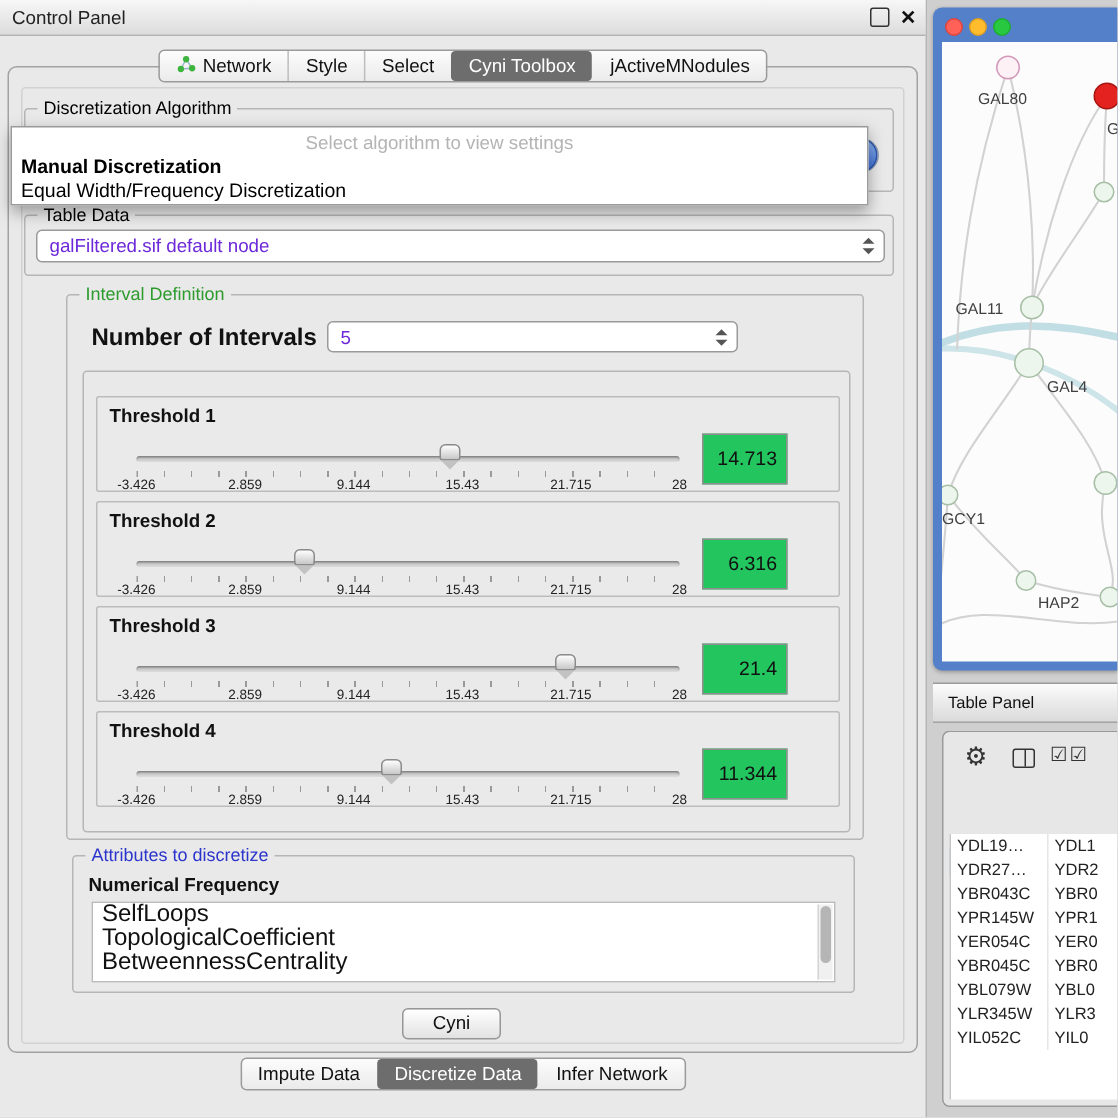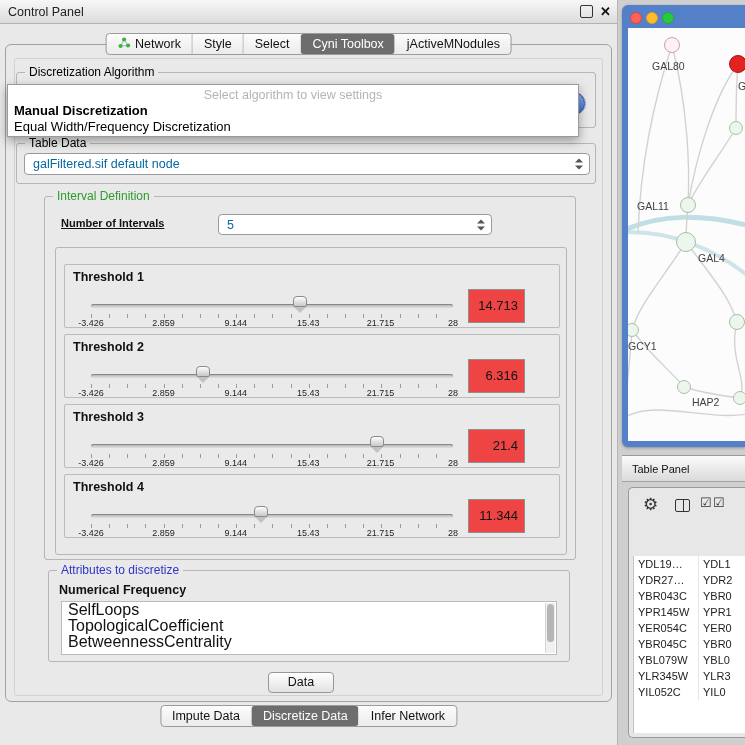--- a/index.html
+++ b/index.html
@@ -39,40 +39,40 @@
   .algo-cap { position:absolute; right:0; top:-1px; width:26px; height:23px; background:linear-gradient(#8fb4f0,#3a6bd4); border:1px solid #2c55ad; border-radius:0 12px 12px 0; }
 
   
   .popup { position:absolute; left:7px; top:84px; width:572px; height:53px; background:#fff; border:1px solid #9a9a9a; box-shadow:0 4px 10px rgba(0,0,0,.35); z-index:40; }
   .popup-placeholder { margin-top:2px; height:16px; line-height:16px; text-align:center; color:#b4b4b4; font-size:12.5px; }
   .popup-item { height:16px; line-height:16px; padding-left:6px; font-size:13px; color:#000; }
   .popup-item.bold { font-weight:bold; }
 
   
   .tabledata-group { left:16px; top:143px; width:580px; height:41px; }
-  .combo { position:absolute; background:#fff; border:1px solid #9a9a9a; border-radius:4px; font-size:12.5px; color:#0369a1; }
+  .combo { position:absolute; background:#fff; border:1px solid #9a9a9a; border-radius:4px; font-size:12.5px; color:#6d28d9; }
   .combo .combo-text { position:absolute; left:8px; top:0; bottom:0; display:flex; align-items:center; white-space:nowrap; }
   .tabledata-combo { left:7px; top:9px; width:566px; height:22px; }
 
   .arrows-updown { position:absolute; right:6px; top:50%; transform:translateY(-50%); width:8px; height:11px; }
   .arrows-updown:before, .arrows-updown:after { content:""; position:absolute; left:0; border-left:4px solid transparent; border-right:4px solid transparent; }
   .arrows-updown:before { top:0; border-bottom:4px solid #555; }
   .arrows-updown:after { bottom:0; border-top:4px solid #555; }
   .arrows-updown.white:before { border-bottom-color:#fff; }
   .arrows-updown.white:after { border-top-color:#fff; }
 
   
   .interval-group { left:44px; top:196px; width:532px; height:364px; }
-  .num-label { position:absolute; left:16px; top:20px; font-size:11px; font-weight:bold; color:#111;text-decoration:underline; }
+  .num-label { position:absolute; left:16px; top:20px; font-size:16px; font-weight:bold; color:#111; }
   .num-combo { left:173px; top:17px; width:274px; height:21px; }
   .thresh-group { position:absolute; left:10px; top:50px; width:512px; height:308px; border:1px solid #b6b6b6; border-radius:3px; }
 
   .tbox { position:absolute; left:8px; width:496px; height:64px; border:1px solid #bcbcbc; border-radius:2px; background:#eaeaea; }
   .tbox-label { position:absolute; left:8px; top:5px; font-size:12.5px; font-weight:bold; color:#111; }
-  .valbox { position:absolute; left:403px; top:24px; width:57px; height:34px; background:#ef4444; border:1px solid #8f8f8f; font-size:13px; color:#111; text-align:right; line-height:32px; padding-right:6px; }
+  .valbox { position:absolute; left:403px; top:24px; width:57px; height:34px; background:#22c55e; border:1px solid #8f8f8f; font-size:13px; color:#111; text-align:right; line-height:32px; padding-right:6px; }
   .slider { position:absolute; left:26px; top:33px; width:362px; height:14px; }
   .slider-track { position:absolute; left:0; right:0; top:6px; height:4px; background:linear-gradient(#b5b5b5,#dedede); border-radius:2px; box-shadow:inset 0 1px 1px rgba(0,0,0,.3); }
   .thumb { position:absolute; top:-2px; margin-left:-7px; width:14px; height:11px; background:linear-gradient(#fefefe,#c8c8c8); border:1px solid #8b8b8b; border-radius:4px 4px 2px 2px; }
   .thumb:after { content:""; position:absolute; left:0; top:10px; border-left:6px solid transparent; border-right:6px solid transparent; border-top:6px solid #c2c2c2; }
   .ticks { position:absolute; left:26px; top:49px; width:363px; height:4px; background:repeating-linear-gradient(to right,#9a9a9a 0 1px,transparent 1px 18.15px); }
   .scale { position:absolute; left:26px; top:53px; width:362px; height:10px; }
   .scale-lbl { position:absolute; transform:translateX(-50%); font-size:9px; color:#222; white-space:nowrap; }
 
   
   .attr-group { left:48px; top:570px; width:522px; height:92px; }
@@ -269,21 +269,21 @@
         <div class="attr-scroll">
           <div class="attr-scroll-thumb"></div>
         </div>
       <div class="attr-item">SelfLoops</div>
           <div class="attr-item">TopologicalCoefficient</div>
           <div class="attr-item">BetweennessCentrality</div>
         </div>
     </div>
 
     <div class="content-border" style="border:none;background:none;pointer-events:none;">
-      <button class="apply-btn" style="pointer-events:auto">Data</button>
+      <button class="apply-btn" style="pointer-events:auto">Cyni</button>
     </div>
 
     <div class="tabs bottom-tabs">
       <div class="tab">
         <span>Impute Data</span>
       </div>
       <div class="tab selected">
         <span>Discretize Data</span>
       </div>
       <div class="tab">

